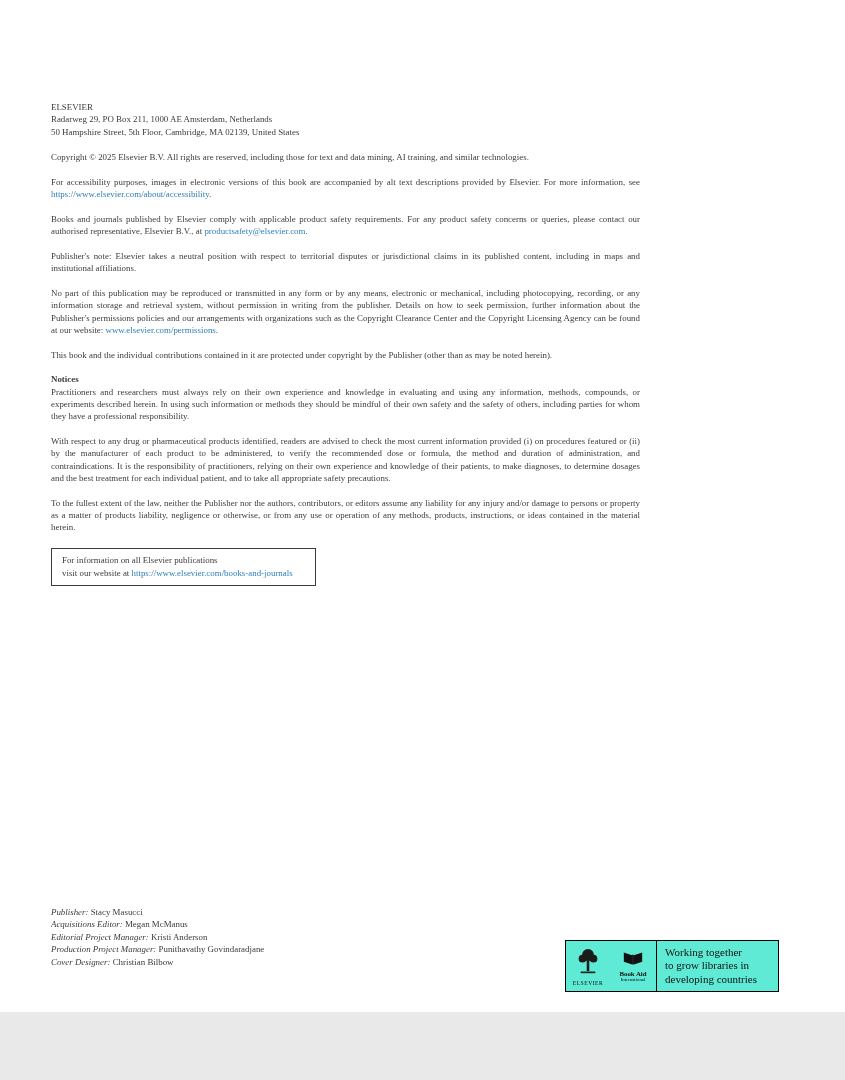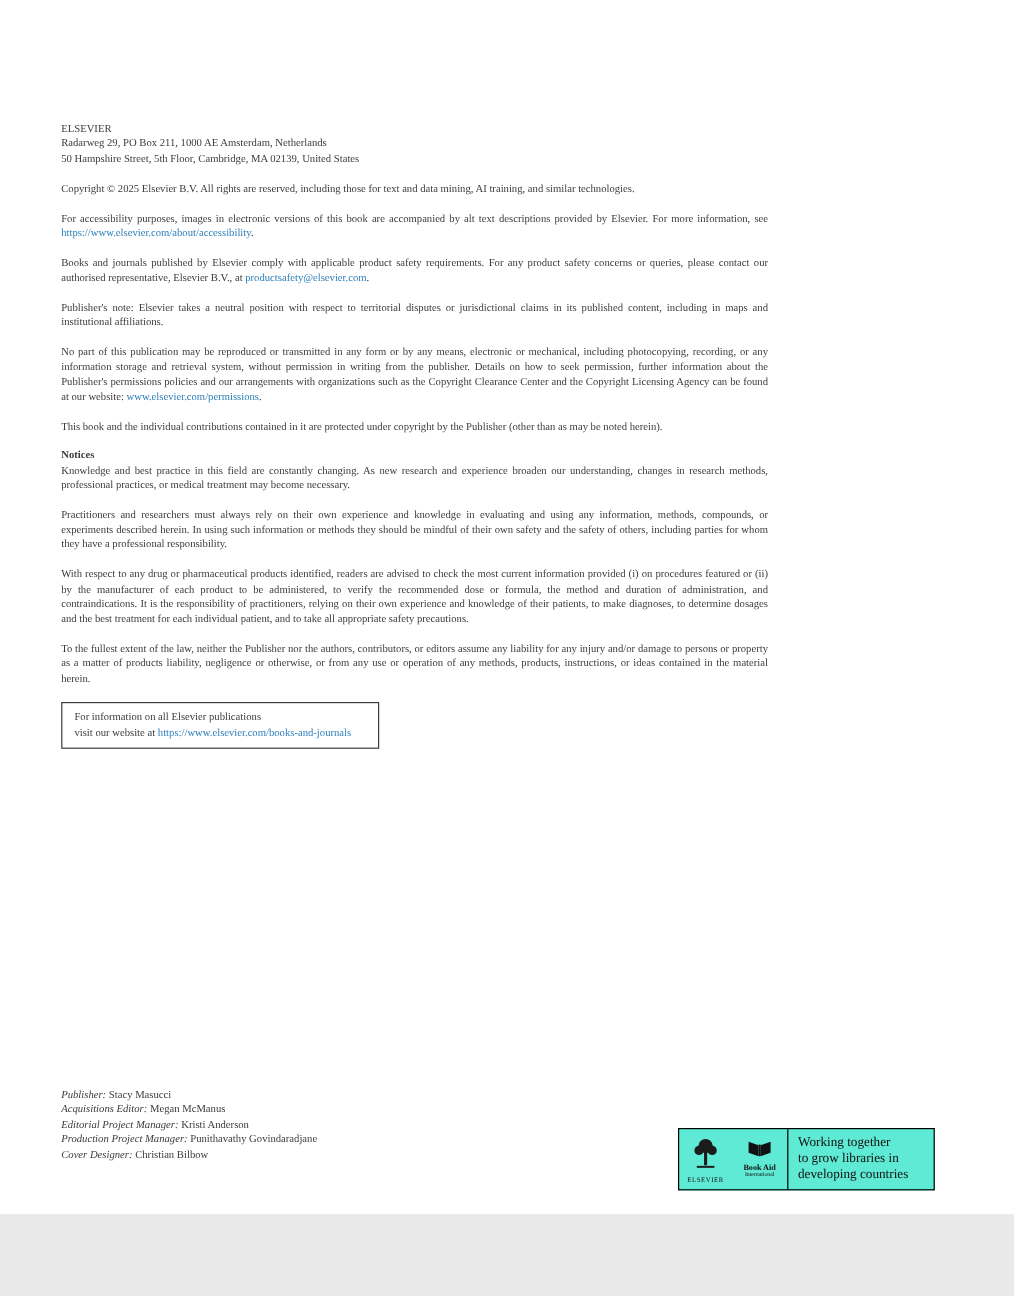--- a/index.html
+++ b/index.html
@@ -97,21 +97,20 @@
 
     <p><span>Books and journals published by Elsevier comply with applicable product safety requirements. For any product safety concerns or queries, please contact our authorised representative, Elsevier B.V., at </span><a class="link">productsafety@elsevier.com</a><span>.</span></p>
 
     <p>Publisher's note: Elsevier takes a neutral position with respect to territorial disputes or jurisdictional claims in its published content, including in maps and institutional affiliations.</p>
 
     <p><span>No part of this publication may be reproduced or transmitted in any form or by any means, electronic or mechanical, including photocopying, recording, or any information storage and retrieval system, without permission in writing from the publisher. Details on how to seek permission, further information about the Publisher's permissions policies and our arrangements with organizations such as the Copyright Clearance Center and the Copyright Licensing Agency can be found at our website: </span><a class="link">www.elsevier.com/permissions</a><span>.</span></p>
 
     <p>This book and the individual contributions contained in it are protected under copyright by the Publisher (other than as may be noted herein).</p>
 
     <p class="notices-head">Notices</p>
-    <p>Knowledge and best practice in this field are constantly changing. As new research and experience broaden our understanding, changes in research methods, professional practices, or medical treatment may become necessary.</p>
     <p>Practitioners and researchers must always rely on their own experience and knowledge in evaluating and using any information, methods, compounds, or experiments described herein. In using such information or methods they should be mindful of their own safety and the safety of others, including parties for whom they have a professional responsibility.</p>
     <p>With respect to any drug or pharmaceutical products identified, readers are advised to check the most current information provided (i) on procedures featured or (ii) by the manufacturer of each product to be administered, to verify the recommended dose or formula, the method and duration of administration, and contraindications. It is the responsibility of practitioners, relying on their own experience and knowledge of their patients, to make diagnoses, to determine dosages and the best treatment for each individual patient, and to take all appropriate safety precautions.</p>
     <p>To the fullest extent of the law, neither the Publisher nor the authors, contributors, or editors assume any liability for any injury and/or damage to persons or property as a matter of products liability, negligence or otherwise, or from any use or operation of any methods, products, instructions, or ideas contained in the material herein.</p>
 
 
     <div class="info-box">
       <div>For information on all Elsevier publications</div>
       <div><span>visit our website at </span><a class="link">https://www.elsevier.com/books-and-journals</a></div>
     </div>
 

